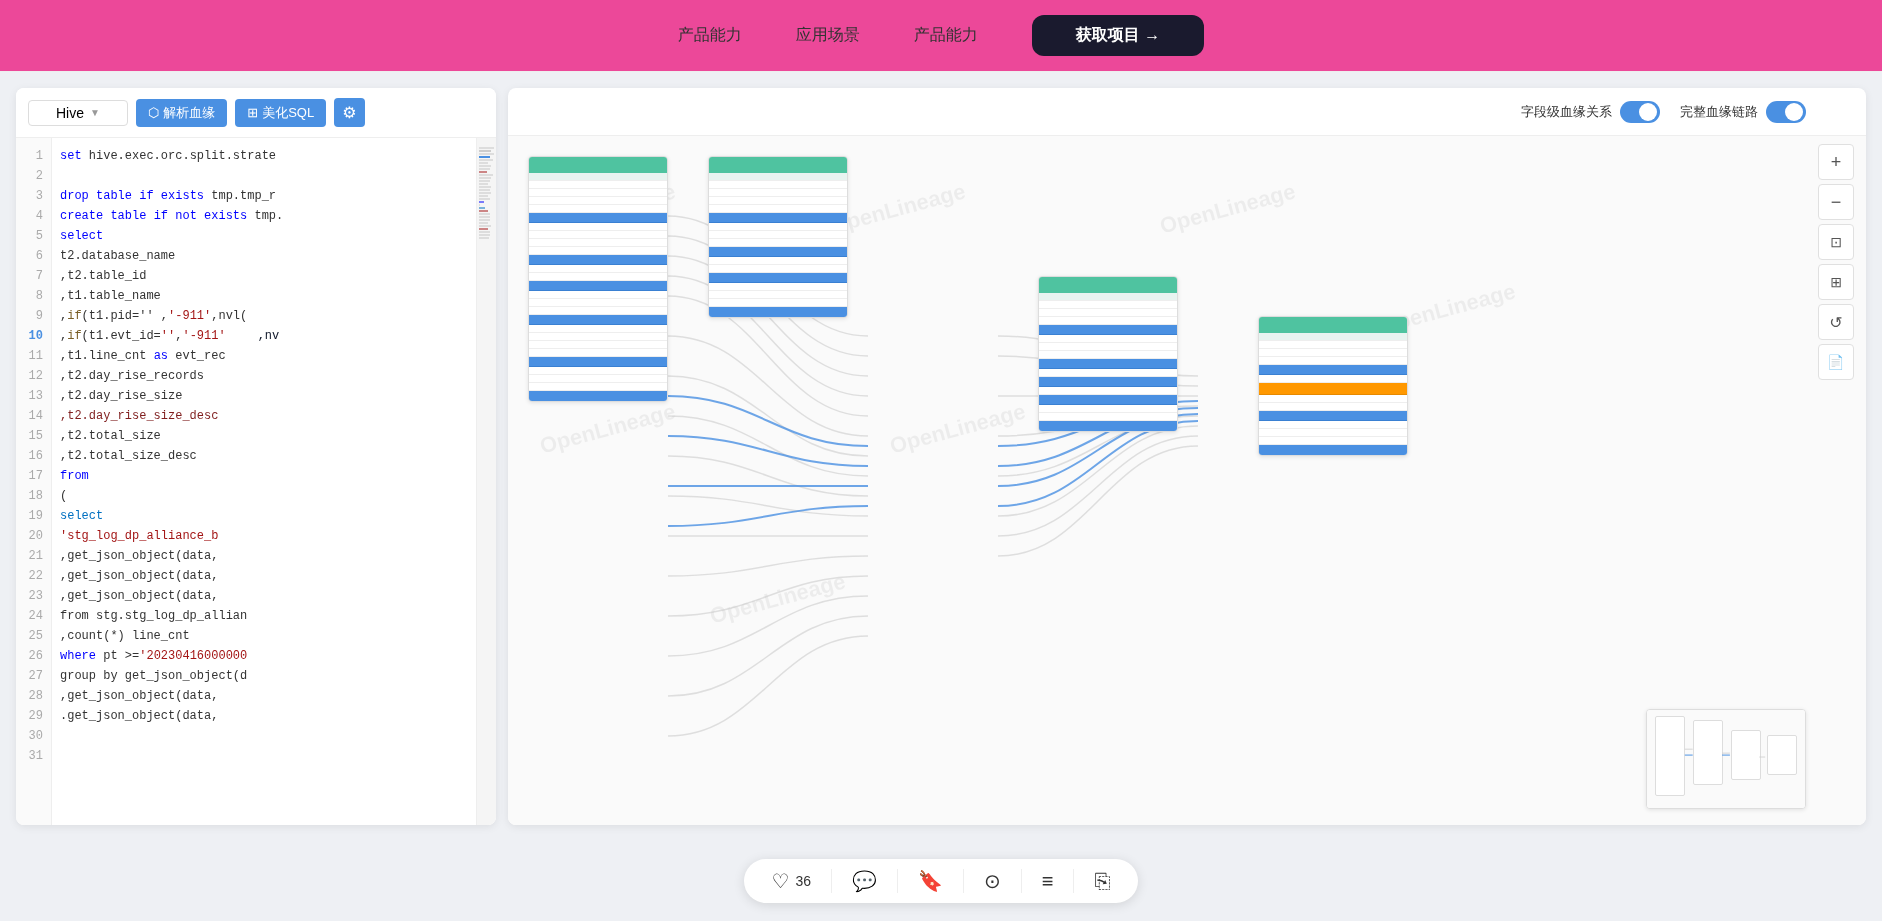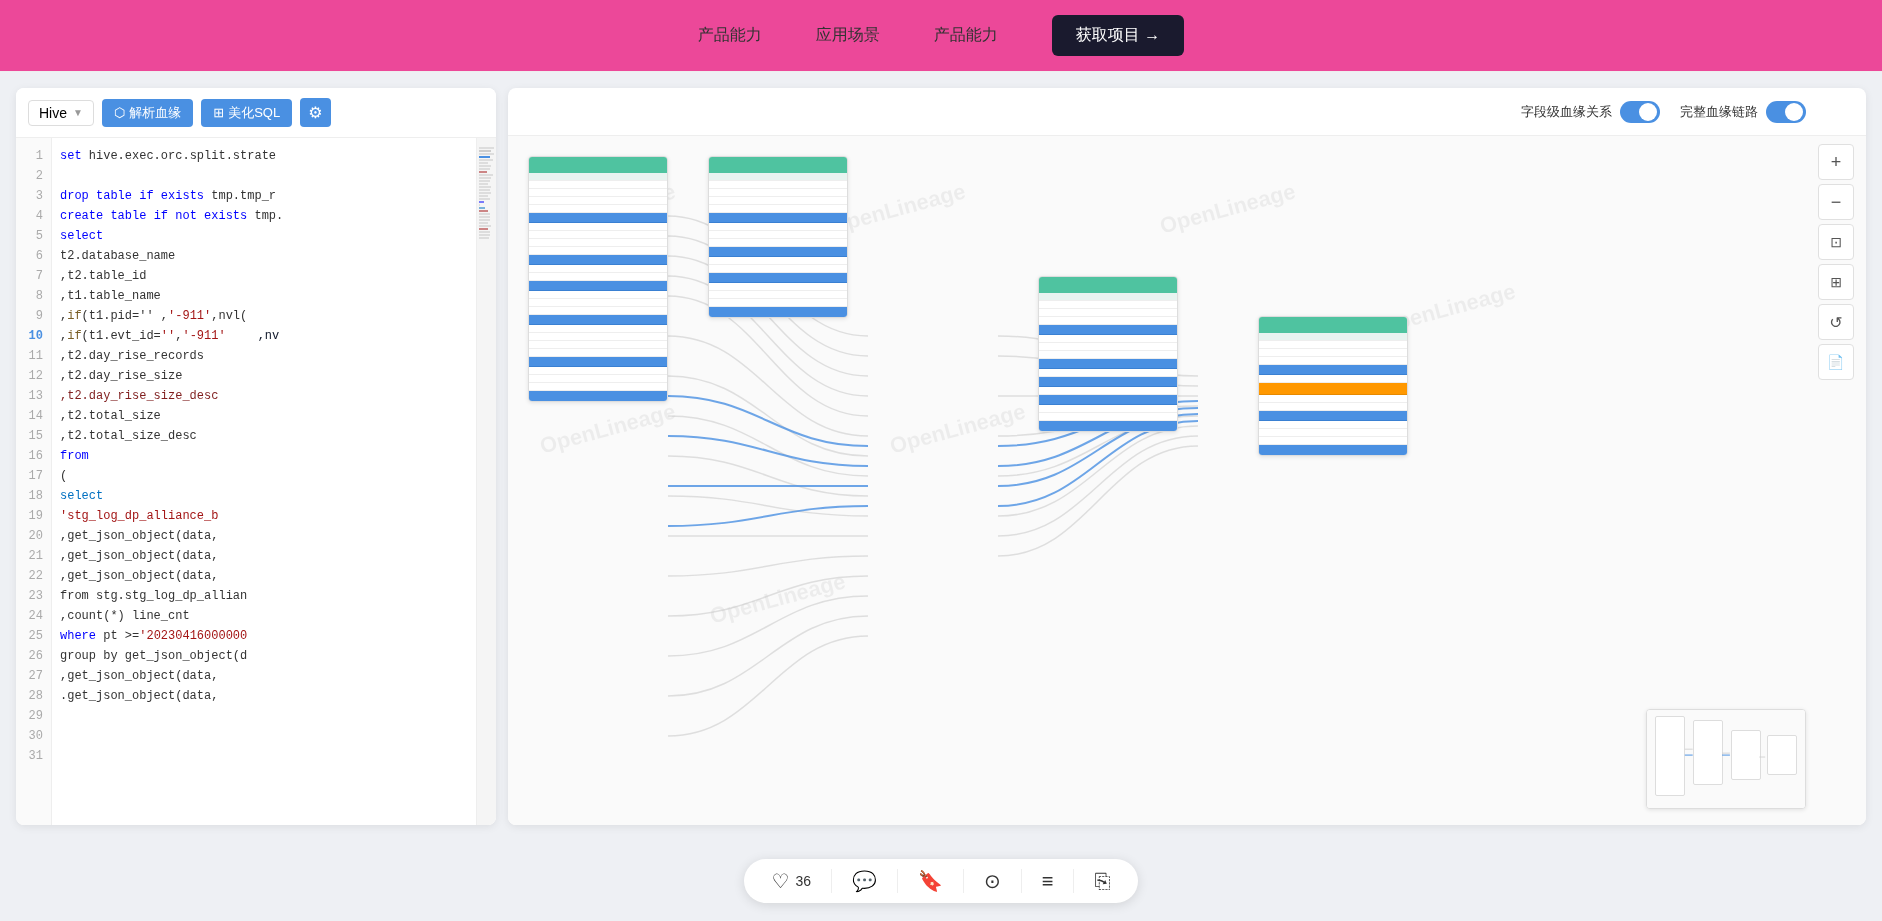--- a/index.html
+++ b/index.html
@@ -5,29 +5,29 @@
     * { margin: 0; padding: 0; box-sizing: border-box; }
     body { font-family: -apple-system, BlinkMacSystemFont, 'Segoe UI', sans-serif; background: #f5f5f5; width: 1882px; min-height: 921px; overflow-x: hidden; }
   </style>
 </head>
 <body>
 
 <nav style="display:flex;align-items:center;justify-content:center;gap:54px;height:72px;background:#ec4899;border-bottom:1px solid #eee;">
   <span style="font-size:16px;color:#333;cursor:pointer;">产品能力</span>
   <span style="font-size:16px;color:#333;cursor:pointer;">应用场景</span>
   <span style="font-size:16px;color:#333;cursor:pointer;">产品能力</span>
-  <button style="background:#1a1a2e;color:#fff;padding:10px 24px;border-radius:6px;font-size:16px;cursor:pointer;border:none;">获取项目 →</button>
+  <button style="background:#1a1a2e;color:#fff;padding:10px 44px;border-radius:12px;font-size:16px;cursor:pointer;border:none;font-weight:bold;">获取项目 →</button>
 </nav>
 
 <div style="display:flex;width:100%;height:769px;background:#eef0f4;padding:16px;gap:0;position:relative;">
 
   <div style="width:480px;background:#fff;border-radius:8px;overflow:hidden;flex-shrink:0;display:flex;flex-direction:column;box-shadow:0 2px 8px rgba(0,0,0,0.08);">
 
     <div style="display:flex;align-items:center;gap:8px;padding:10px 12px;border-bottom:1px solid #eee;background:#fff;">
-      <div style="display:flex;align-items:center;gap:6px;border:1px solid #ddd;border-radius:4px;padding:4px 10px;font-size:14px;cursor:pointer;background:#fff;">
+      <div style="display:flex;align-items:center;gap:6px;border:1px solid #ddd;border-radius:4px;padding:4px 27px;font-size:14px;cursor:pointer;background:#fff;">
         <span>Hive</span>
         <span style="font-size:10px;color:#999;">▼</span>
       </div>
       <button style="display:flex;align-items:center;gap:4px;background:#4A90E2;color:#fff;border:none;border-radius:4px;padding:5px 12px;font-size:13px;cursor:pointer;">
         <span style="font-size:13px;">⬡</span>
         <span>解析血缘</span>
       </button>
       <button style="display:flex;align-items:center;gap:4px;background:#4A90E2;color:#fff;border:none;border-radius:4px;padding:5px 12px;font-size:13px;cursor:pointer;">
         <span style="font-size:13px;">⊞</span>
         <span>美化SQL</span>
@@ -73,20 +73,21 @@
         <div style="white-space:nowrap;"><span style="color:#0000ff;">set</span> <span style="color:#333;">hive.exec.orc.split.strate</span></div>
         <div style="white-space:nowrap;">&nbsp;</div>
         <div style="white-space:nowrap;"><span style="color:#0000ff;">drop table</span> <span style="color:#0000ff;">if exists</span> <span style="color:#333;">tmp.tmp_r</span></div>
         <div style="white-space:nowrap;"><span style="color:#0000ff;">create table</span> <span style="color:#0000ff;">if not exists</span> <span style="color:#333;">tmp.</span></div>
         <div style="white-space:nowrap;"><span style="color:#0000ff;">select</span></div>
         <div style="white-space:nowrap;"><span style="color:#333;">    t2.database_name</span></div>
         <div style="white-space:nowrap;"><span style="color:#333;">    ,t2.table_id</span></div>
         <div style="white-space:nowrap;"><span style="color:#333;">    ,t1.table_name</span></div>
         <div style="white-space:nowrap;"><span style="color:#333;">    ,</span><span style="color:#795e26;">if</span><span style="color:#333;">(t1.pid='' ,</span><span style="color:#a31515;">'-911'</span><span style="color:#333;">,nvl(</span></div>
         <div style="white-space:nowrap;"><span style="color:#333;">    ,</span><span style="color:#795e26;">if</span><span style="color:#333;">(t1.evt_id=</span><span style="color:#a31515;">''</span><span style="color:#333;">,</span><span style="color:#a31515;">'-911'</span><span style="color:#0f172a;margin-left:32px;">,nv</span></div>
+        <div style="white-space:nowrap;"><span style="color:#333;">    ,t1.line_cnt    </span><span style="color:#0000ff;">as</span><span style="color:#333;"> evt_rec</span></div>
         <div style="white-space:nowrap;"><span style="color:#333;">    ,t2.day_rise_records</span></div>
         <div style="white-space:nowrap;"><span style="color:#333;">    ,t2.day_rise_size</span></div>
         <div style="white-space:nowrap;"><span style="color:#7f1d1d;">    ,t2.day_rise_size_desc</span></div>
         <div style="white-space:nowrap;"><span style="color:#333;">    ,t2.total_size</span></div>
         <div style="white-space:nowrap;"><span style="color:#333;">    ,t2.total_size_desc</span></div>
         <div style="white-space:nowrap;"><span style="color:#0000ff;">from</span></div>
         <div style="white-space:nowrap;"><span style="color:#333;">(</span></div>
         <div style="white-space:nowrap;"><span style="color:#333;">    </span><span style="color:#0070c1;">select</span></div>
         <div style="white-space:nowrap;"><span style="color:#333;">        </span><span style="color:#a31515;">'stg_log_dp_alliance_b</span></div>
         <div style="white-space:nowrap;"><span style="color:#333;">        ,get_json_object(data,</span></div>

